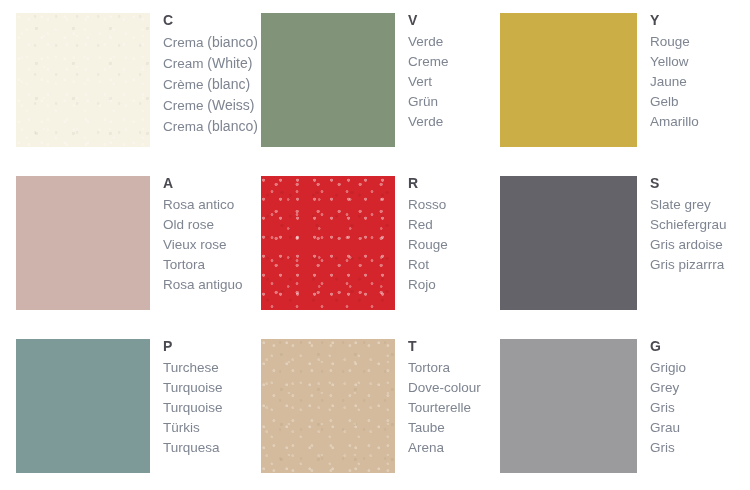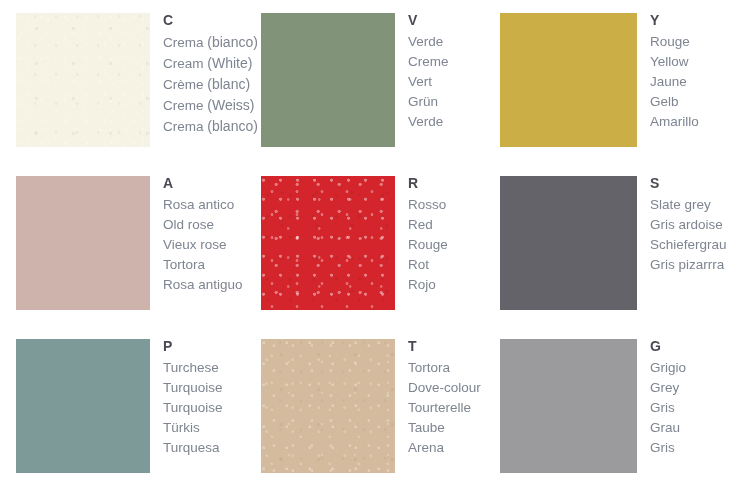--- a/index.html
+++ b/index.html
@@ -156,22 +156,22 @@
         <div class="name"><span>Rouge</span></div>
         <div class="name"><span>Rot</span></div>
         <div class="name"><span>Rojo</span></div>
       </div>
     </div>
     <div class="swatch-cell col-2">
       <div class="chip chip-wide" style="background-color: rgb(100, 99, 106);"></div>
       <div class="labels">
         <div class="code">S</div>
         <div class="name"><span>Slate grey</span></div>
+        <div class="name"><span>Schiefergrau</span></div>
         <div class="name"><span>Gris ardoise</span></div>
-        <div class="name"><span>Schiefergrau</span></div>
         <div class="name"><span>Gris pizarrra</span></div>
       </div>
     </div>
     <div class="swatch-cell col-0">
       <div class="chip" style="background-color: rgb(125, 154, 152);"></div>
       <div class="labels">
         <div class="code">P</div>
         <div class="name"><span>Turchese</span></div>
         <div class="name"><span>Turquoise</span></div>
         <div class="name"><span>Turquoise</span></div>

